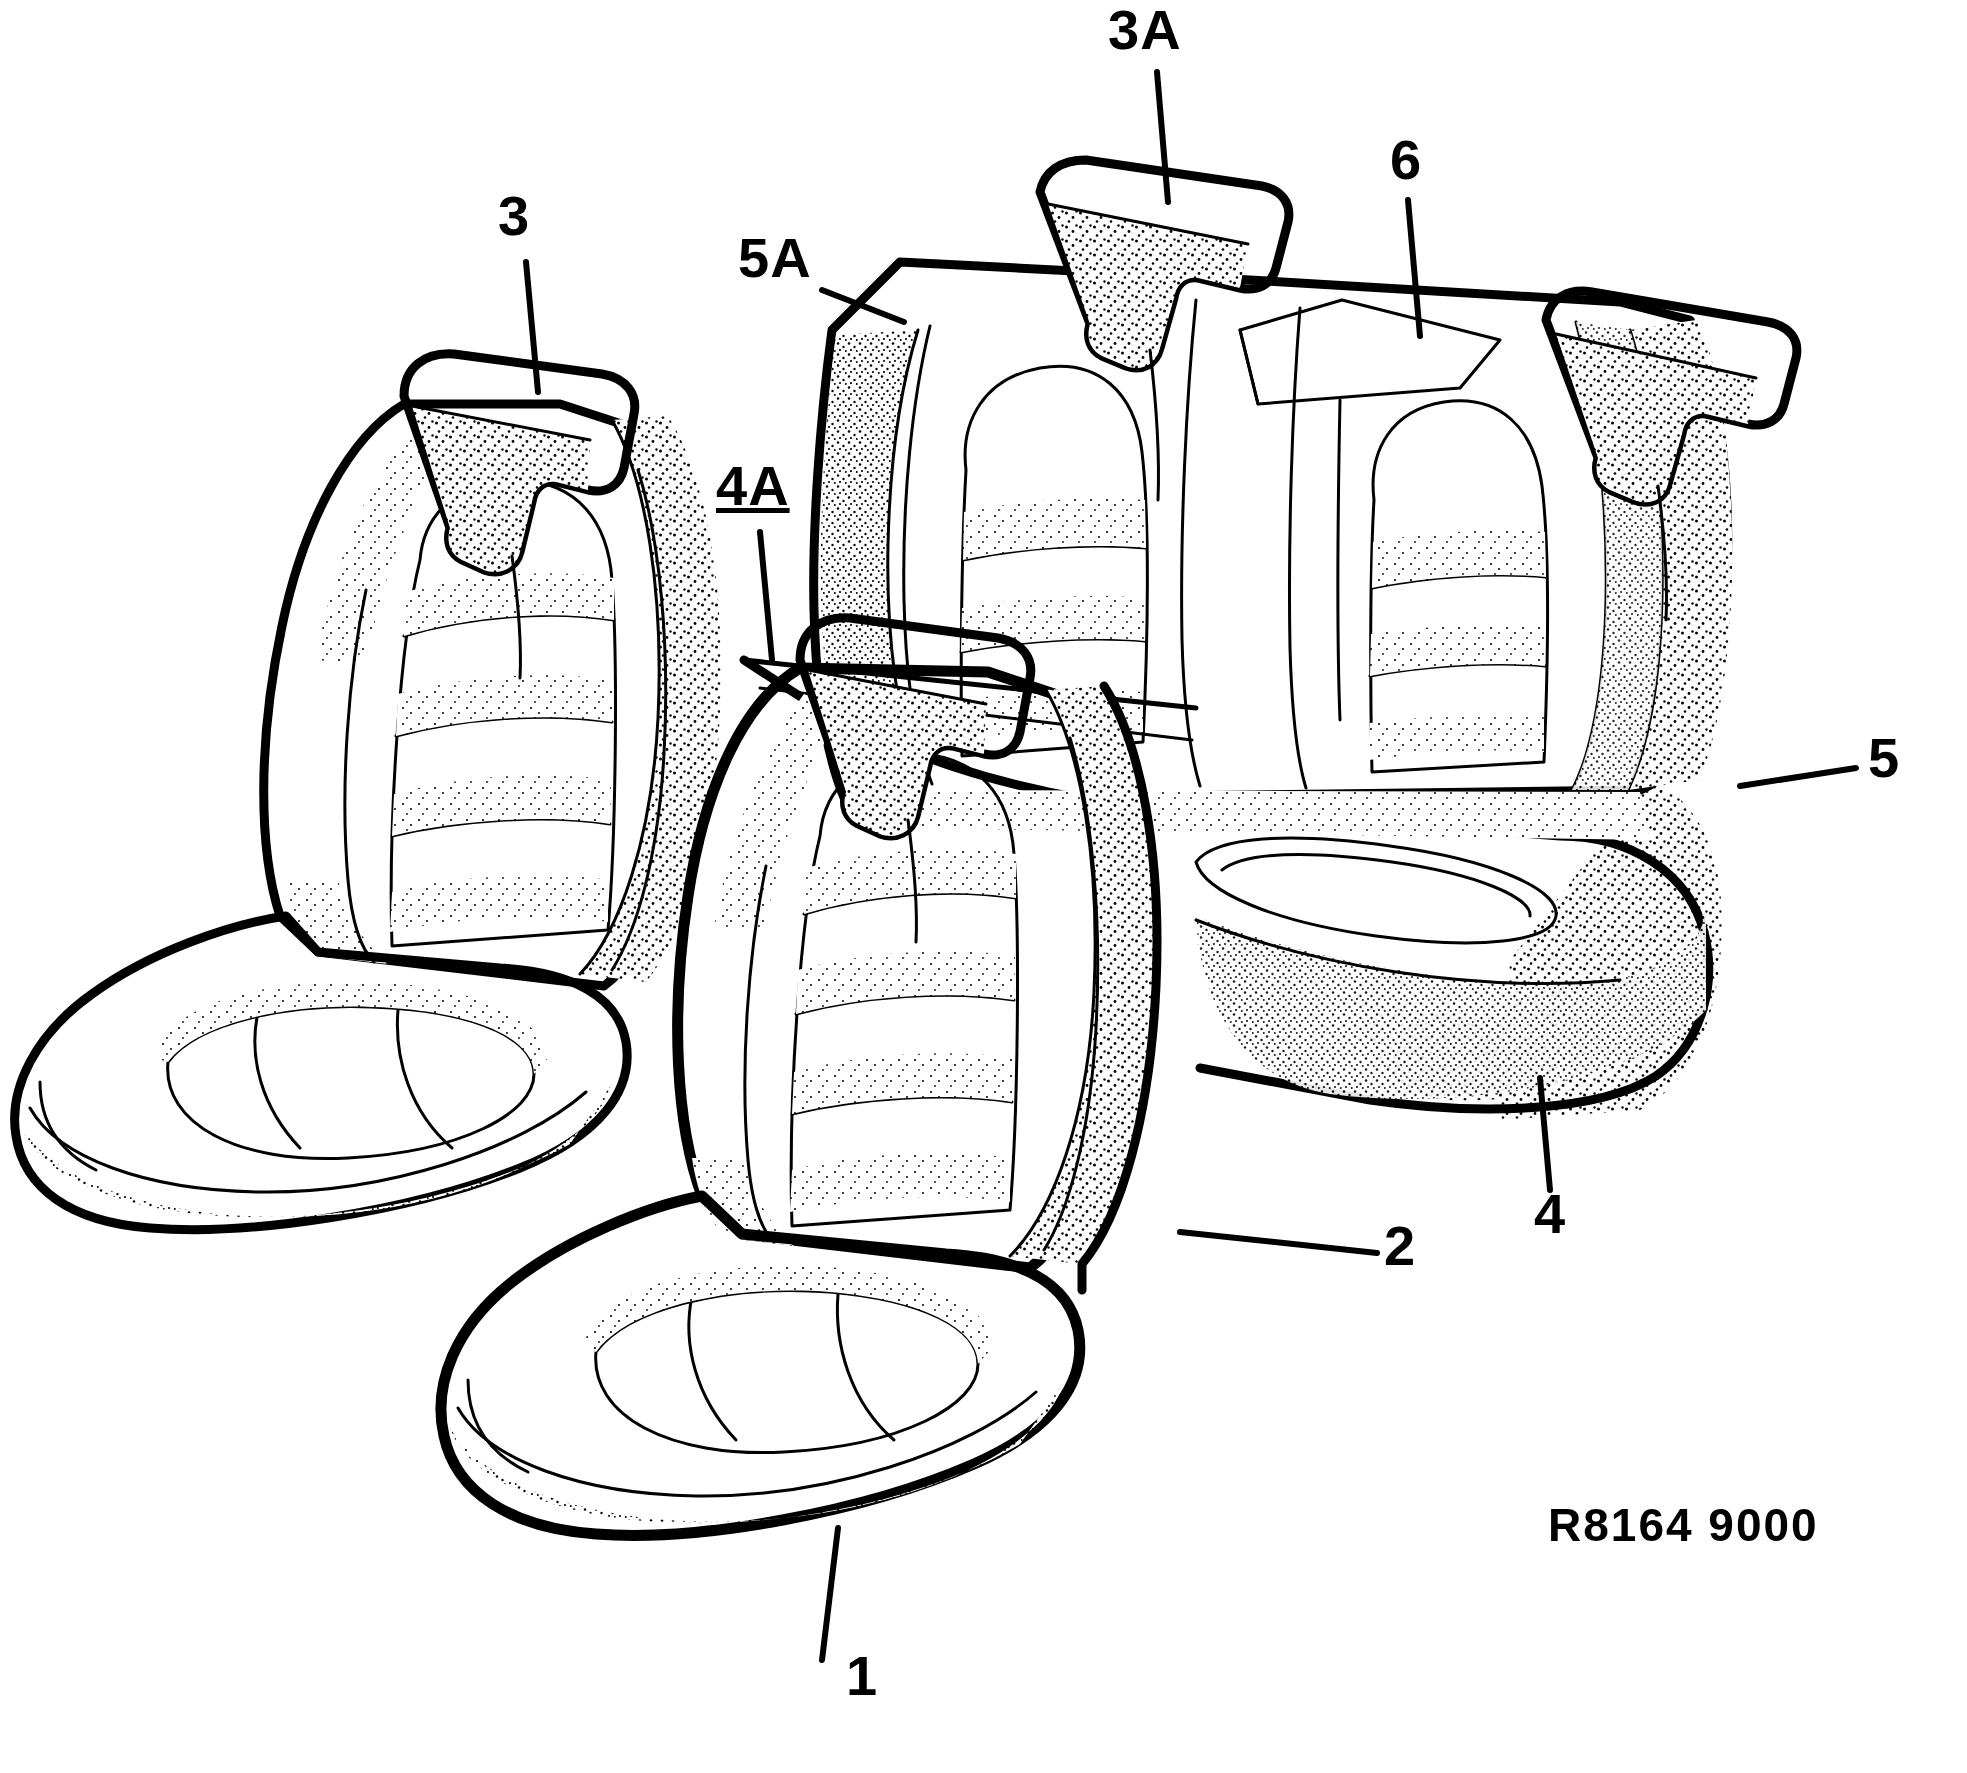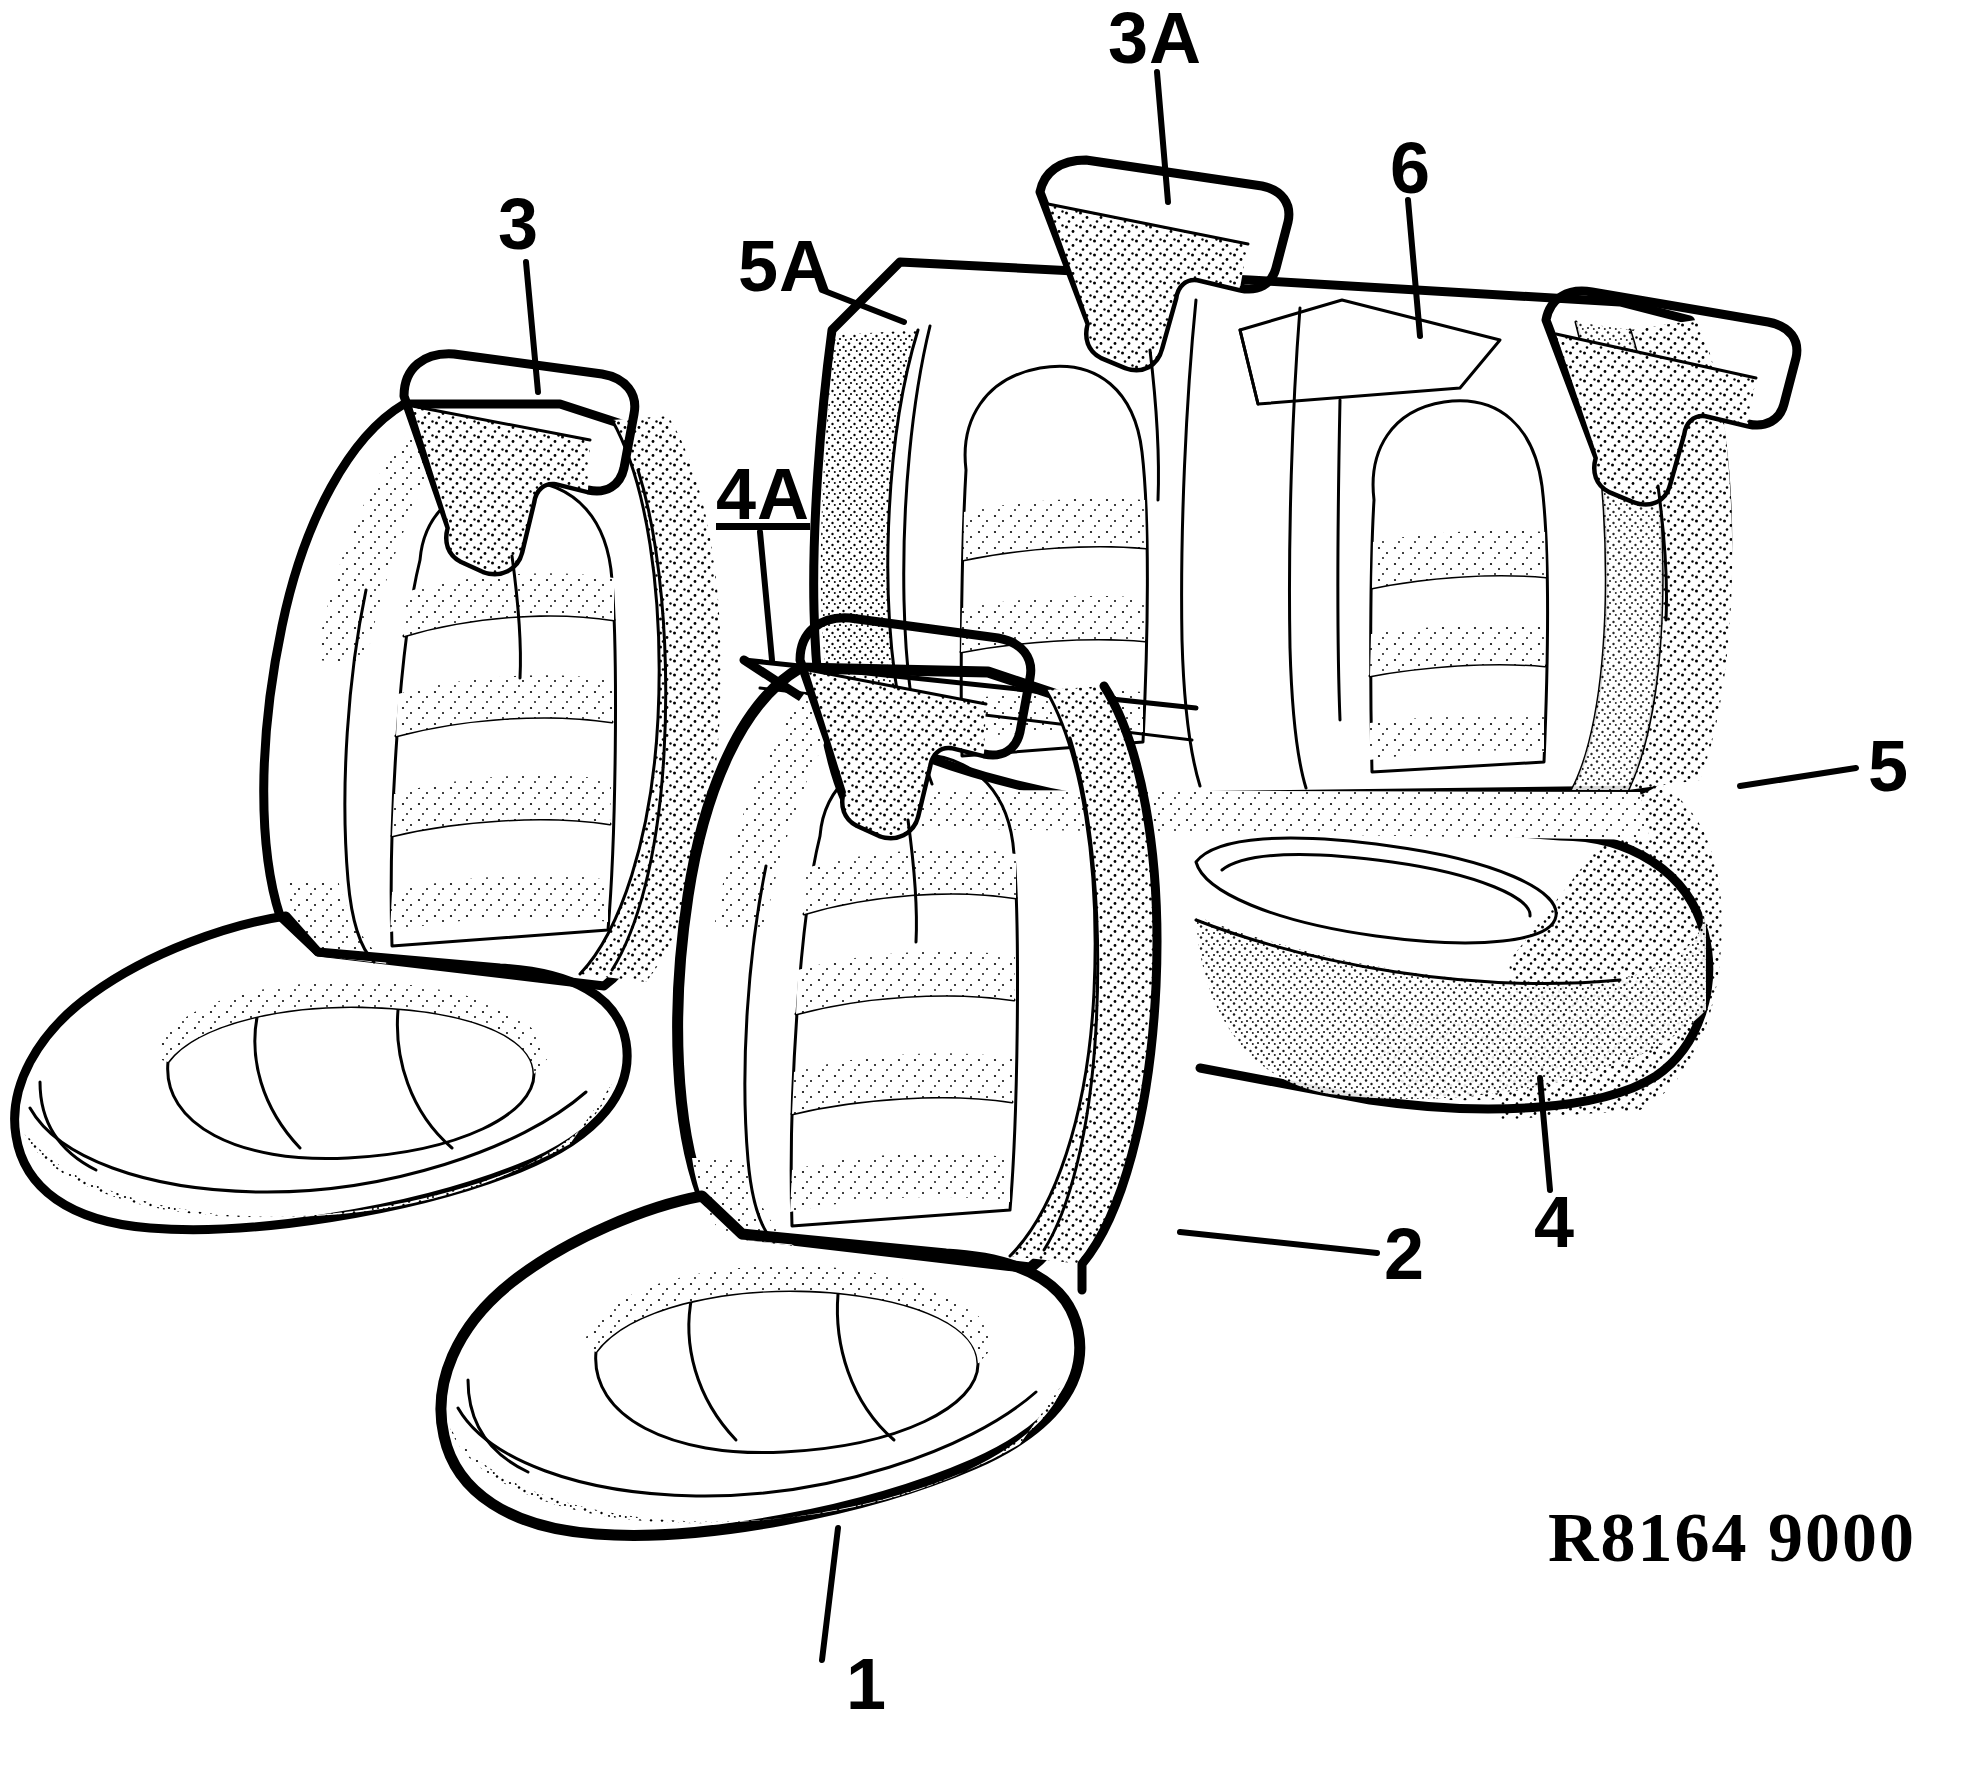--- a/index.html
+++ b/index.html
@@ -27,26 +27,26 @@
   }
   .lbl {
     position: absolute;
     font-family: "Liberation Sans", sans-serif;
     font-weight: bold;
     color: #000000;
     white-space: nowrap;
     line-height: 1;
     user-select: none;
   }
-  .lbl-num { font-size: 72px; letter-spacing: 1px; }
+  .lbl-num { font-size: 56px; letter-spacing: 1px; }
   .refcode {
     position: absolute;
-    font-family: Liberation Serif, serif;
+    font-family: Liberation Sans, sans-serif;
     font-weight: bold;
-    font-size: 70px;
+    font-size: 46px;
     color: #000000;
     letter-spacing: 2px;
     white-space: nowrap;
   }
 </style>
 </head>
 <body>
 
 <div id="sheet">
 

